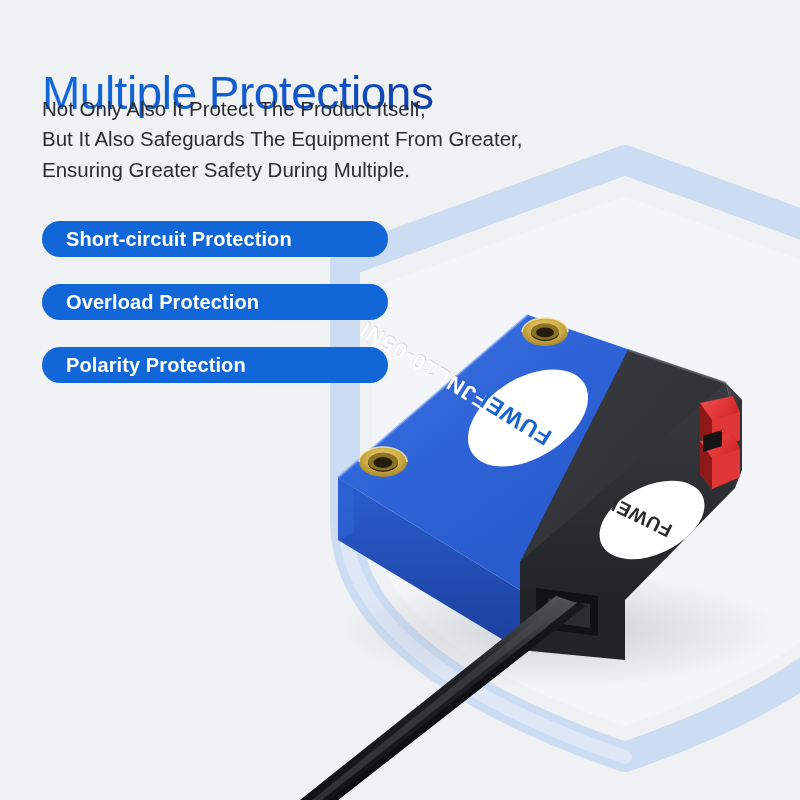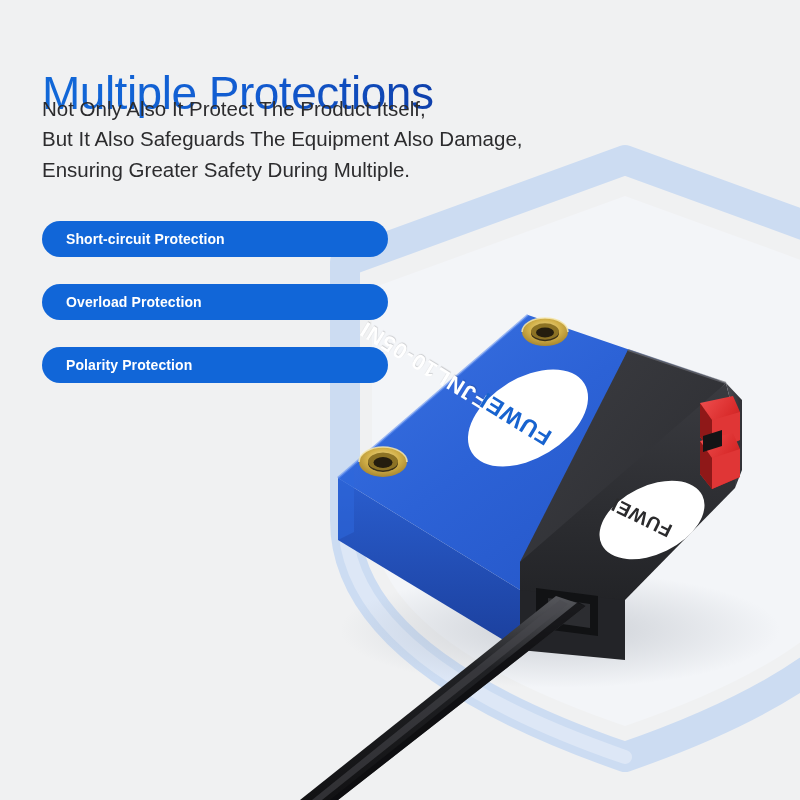--- a/index.html
+++ b/index.html
@@ -68,21 +68,21 @@
     display: flex;
     align-items: center;
     box-sizing: border-box;
     width: 346px;
     height: 36px;
     margin-bottom: 27px;
     padding-left: 24px;
     border-radius: 18px;
     background: #1166d8;
     color: #ffffff;
-    font-size: 14px;
+    font-size: 20px;
     font-weight: bold;
     letter-spacing: 0.1px;
     white-space: nowrap;
   }
   .pill:last-child { margin-bottom: 9px; }
 
   
   #product {
     position: absolute;
     left: 0; top: 0;
@@ -156,21 +156,21 @@
                L 372 288 Z" fill="#f3f5f8"></path>
 
       <path d="M 345 520 Q 345 660 625 757" fill="none" stroke="#dde7f6" stroke-width="14" stroke-linecap="round"></path>
     </g>
   </svg>
 
   <h1 id="headline">Multiple Protections</h1>
 
   <div id="subtitle">
     <span class="sub-line">Not Only Also It Protect The Product Itself,</span>
-    <span class="sub-line">But It Also Safeguards The Equipment Also Damage,</span>
+    <span class="sub-line">But It Also Safeguards The Equipment From Greater,</span>
     <span class="sub-line">Ensuring Greater Safety During Multiple.</span>
   </div>
 
   <div id="pill-list">
     <div class="pill">
       <span>Short-circuit Protection</span>
     </div>
     <div class="pill">
       <span>Overload Protection</span>
     </div>

